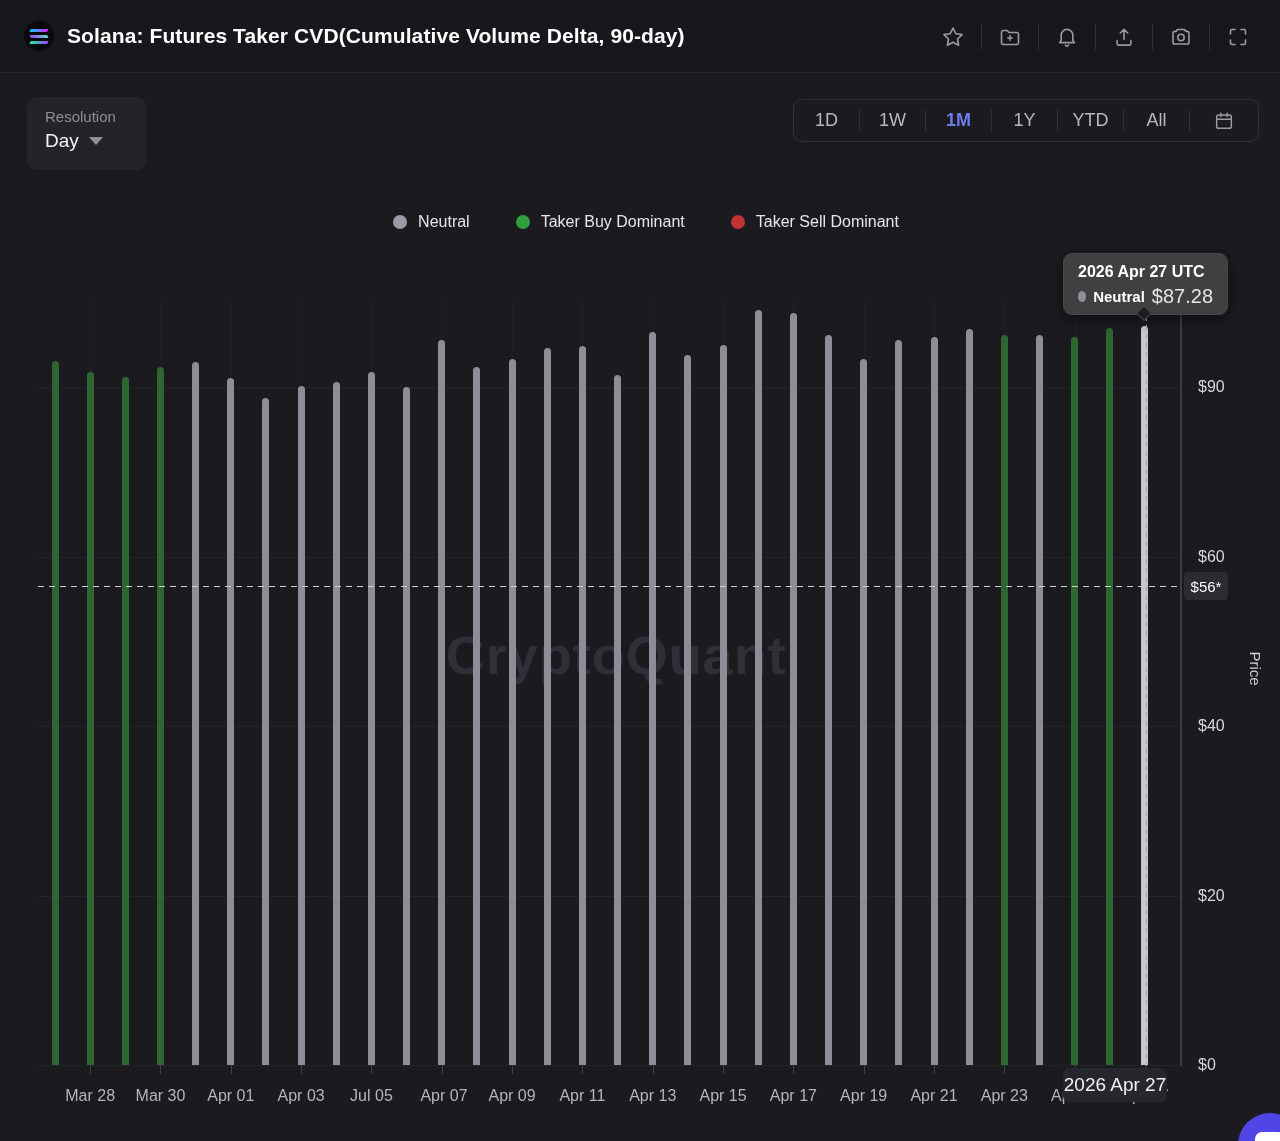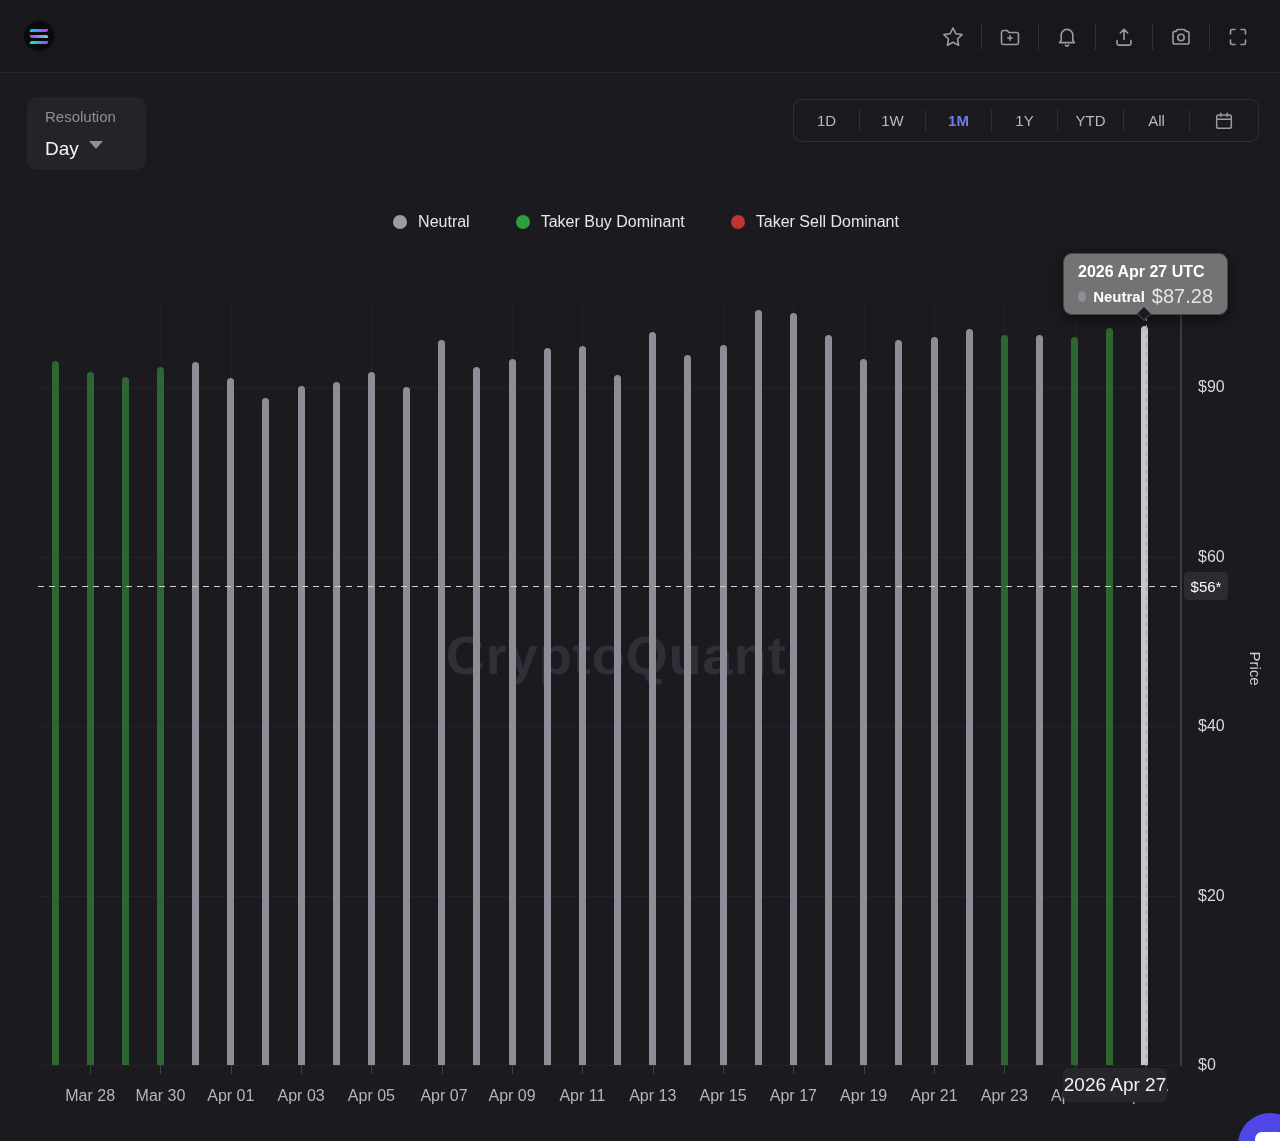--- a/index.html
+++ b/index.html
@@ -30,31 +30,31 @@
   .h-icon { width:44px; height:44px; display:flex; align-items:center; justify-content:center; cursor:pointer; }
   .h-icon svg { stroke:#9a9aa3; fill:none; stroke-width:1.6; stroke-linecap:round; stroke-linejoin:round; }
   .h-divider { width:1px; height:26px; background:#2e2e36; margin:0 6px; }
   
   .resolution {
     position:absolute; left:27px; top:97px; width:119px; height:73px;
     background:#232329; border-radius:10px; padding:11px 18px; cursor:pointer;
   }
   .resolution-label { font-size:15px; color:#8f8f98; }
   .resolution-value { display:flex; align-items:center; gap:10px; margin-top:5px; }
-  .resolution-value span { font-size:19px; color:#f4f4f6;margin-top:8px; }
+  .resolution-value span { font-size:19px; color:#f4f4f6; }
   .chevron-down { width:0; height:0; border-left:7px solid transparent; border-right:7px solid transparent; border-top:8px solid #8f8f98; }
   .ranges {
     position:absolute; left:793px; top:99px; height:43px;
     border:1px solid #2f2f37; border-radius:9px;
     display:flex; align-items:center; overflow:hidden;
   }
   .range-btn {
     min-width:65px; padding:0 2px; height:100%; background:none; border:none;
     font-family:"Liberation Sans", sans-serif;
-    font-size:15px; color:#b8b8c0; cursor:pointer; display:flex; align-items:center; justify-content:center;
+    font-size:18px; color:#b8b8c0; cursor:pointer; display:flex; align-items:center; justify-content:center;
   }
   .range-btn.active { color:#6d7bf0; font-weight:700; }
   .range-divider { width:1px; height:21px; background:#2f2f37; }
   .calendar-btn { width:68px; }
   .calendar-btn svg { stroke:#9a9aa3; fill:none; stroke-width:1.6; stroke-linecap:round; }
   
   .legend {
     position:absolute; left:0; top:213px; width:1292px;
     display:flex; justify-content:center; gap:46px;
   }
@@ -87,21 +87,21 @@
     position:absolute; top:316px; width:1px; height:750px;
     background:repeating-linear-gradient(180deg,#a8a8b0 0 5px,transparent 5px 9px);
   }
   .price-axis-title {
     position:absolute; left:1238px; top:660px; font-size:15px; color:#cfcfd4;
     transform:rotate(90deg); transform-origin:center;
   }
   
   .tooltip {
     position:absolute; left:1063px; top:253px; width:165px; height:62px;
-    background:#737373; border:1px solid #46464e; border-radius:9px;
+    background:#404040; border:1px solid #46464e; border-radius:9px;
     padding:9px 14px; z-index:30; box-shadow:0 4px 14px rgba(0,0,0,.45);
   }
   .tooltip-date { font-size:16px; font-weight:700; color:#ffffff; white-space:nowrap; }
   .tooltip-row { display:flex; align-items:center; gap:7px; margin-top:4px; white-space:nowrap; }
   .tooltip-dot { width:11px; height:11px; border-radius:50%; background:#8e8e99; }
   .tooltip-series { font-size:15px; font-weight:700; color:#ffffff; }
   .tooltip-value { font-size:20px; color:#e4e4e8; }
   .tooltip-notch {
     position:absolute; left:1139px; top:309px; width:10px; height:10px; background:#1b1b20;
     border-right:1px solid #46464e; border-bottom:1px solid #46464e;
@@ -147,21 +147,21 @@
     <div class="x-tick" style="left: 160.48px;"></div>
     <div class="x-tick-label" style="left: 160.48px;">Mar 30</div>
     <div class="gridline-v" style="left: 230.8px;"></div>
     <div class="x-tick" style="left: 230.8px;"></div>
     <div class="x-tick-label" style="left: 230.8px;">Apr 01</div>
     <div class="gridline-v" style="left: 301.12px;"></div>
     <div class="x-tick" style="left: 301.12px;"></div>
     <div class="x-tick-label" style="left: 301.12px;">Apr 03</div>
     <div class="gridline-v" style="left: 371.44px;"></div>
     <div class="x-tick" style="left: 371.44px;"></div>
-    <div class="x-tick-label" style="left: 371.44px;">Apr 05</div>
+    <div class="x-tick-label" style="left: 371.44px;">Jul 05</div>
     <div class="gridline-v" style="left: 441.76px;"></div>
     <div class="x-tick" style="left: 441.76px;"></div>
     <div class="x-tick-label" style="left: 444px;">Apr 07</div>
     <div class="gridline-v" style="left: 512.08px;"></div>
     <div class="x-tick" style="left: 512.08px;"></div>
     <div class="x-tick-label" style="left: 512.08px;">Apr 09</div>
     <div class="gridline-v" style="left: 582.4px;"></div>
     <div class="x-tick" style="left: 582.4px;"></div>
     <div class="x-tick-label" style="left: 582.4px;">Apr 11</div>
     <div class="gridline-v" style="left: 652.72px;"></div>
@@ -229,20 +229,21 @@
 <div class="crosshair-v" id="crosshair" style="left: 1146.46px;"></div>
 
 <div class="price-axis-title">Price</div>
 
 <div class="header">
   <div class="logo-circle">
     <div class="logo-bar b1"></div>
     <div class="logo-bar b2"></div>
     <div class="logo-bar b3"></div>
   </div>
+  <div class="header-title">Solana: Futures Taker CVD(Cumulative Volume Delta, 90-day)</div>
   <div class="header-actions">
     <div class="h-icon">
       <svg width="24" height="24" viewBox="0 0 24 24">
           <path d="M12 3l2.8 5.7 6.3.9-4.6 4.4 1.1 6.3-5.6-3-5.6 3 1.1-6.3-4.6-4.4 6.3-.9z"></path>
         </svg>
     </div>
     <div class="h-divider"></div>
     <div class="h-icon">
       <svg width="24" height="24" viewBox="0 0 24 24">
           <path d="M3.5 7.5a2 2 0 012-2h3.6l1.8 2h7.6a2 2 0 012 2v8a2 2 0 01-2 2h-13a2 2 0 01-2-2z"></path>

